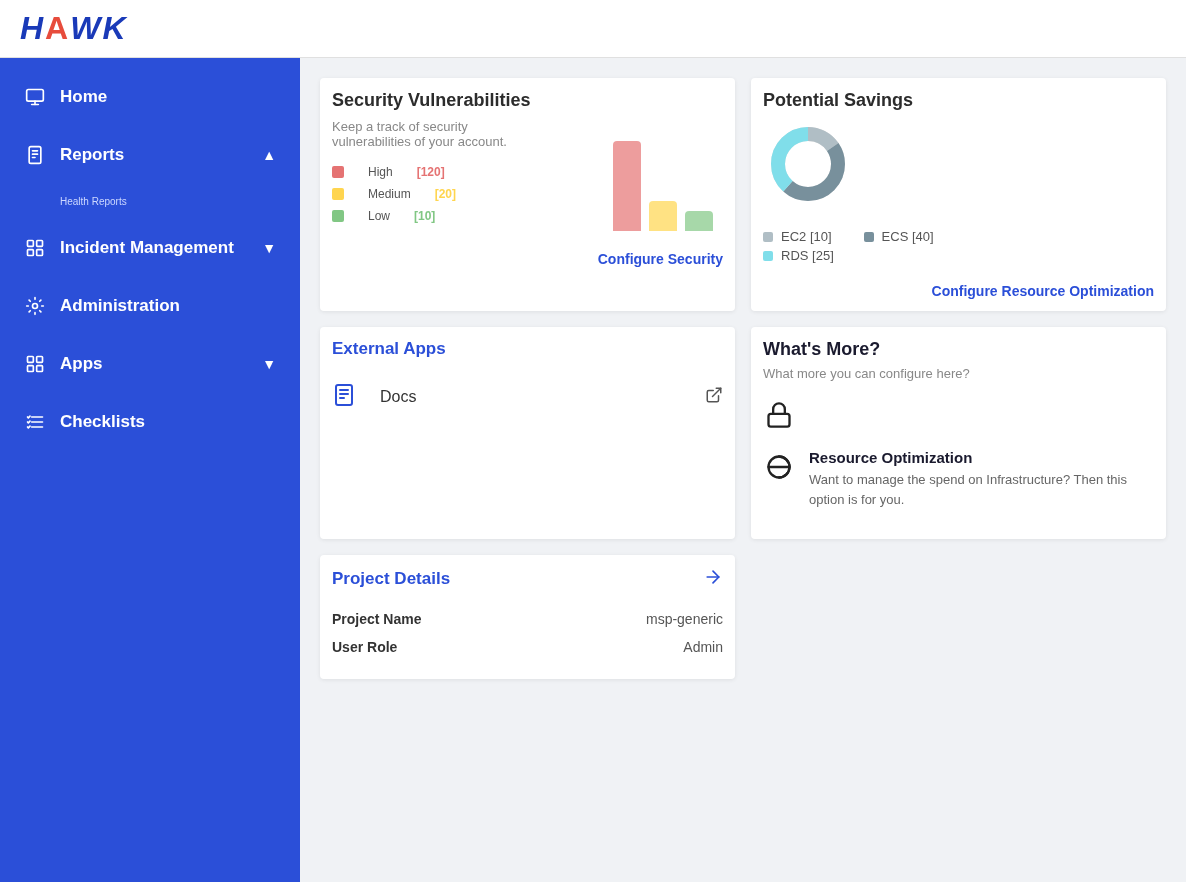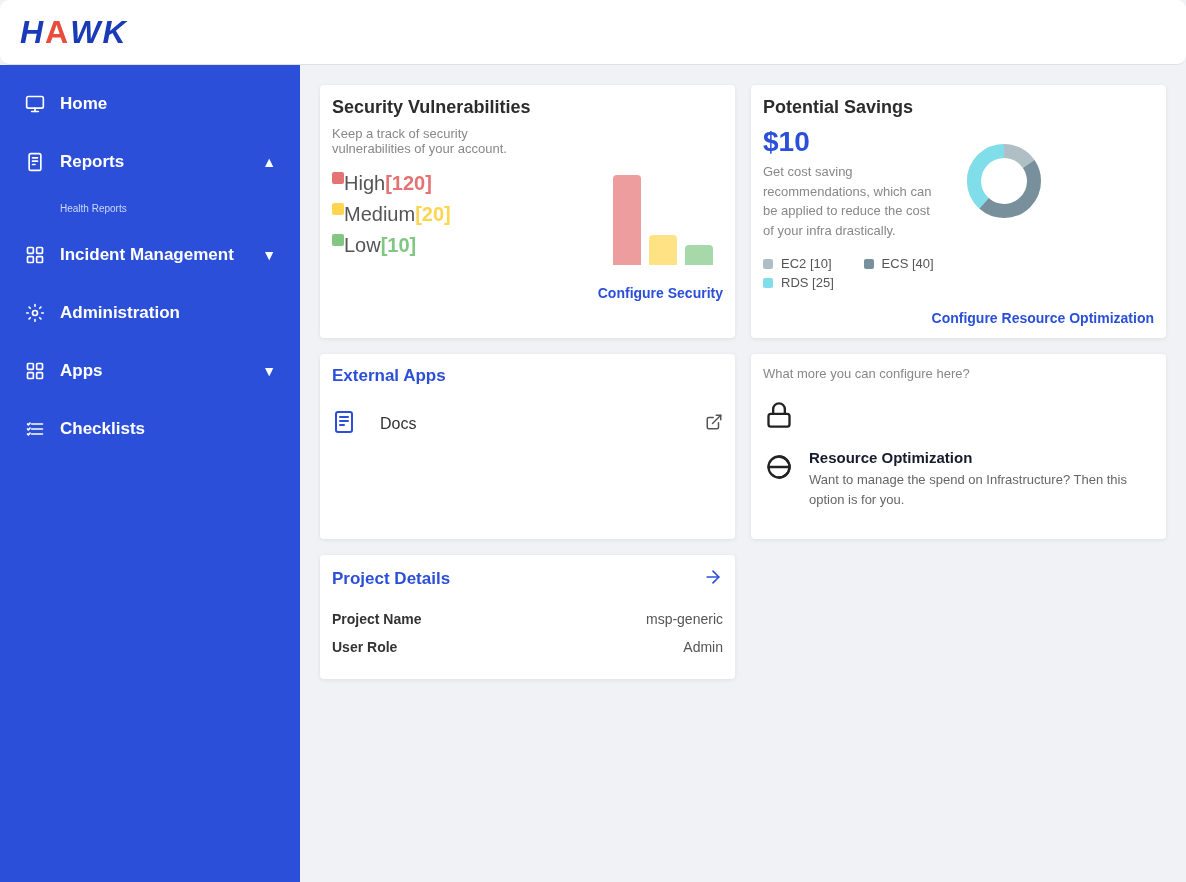--- a/index.html
+++ b/index.html
@@ -1,27 +1,26 @@
 <!DOCTYPE html>
 <html><head>
   <meta charset="utf-8">
   <style>
     * { box-sizing: border-box; margin: 0; padding: 0; }
     body { font-family: 'Segoe UI', Arial, sans-serif; background: #f0f2f5; display: flex; flex-direction: column; height: 882px; overflow: hidden; }
 
     
     .header {
       background: #fff;
-      height: 65px;
+      height: 58px;
       display: flex;
       align-items: center;
       padding: 0 20px;
       border-bottom: 1px solid #e0e0e0;
       z-index: 10;
-      border-radius: 9px;
     }
     .logo {
       font-size: 32px;
       font-weight: 900;
       color: #1a3ab8;
       letter-spacing: 2px;
       font-style: italic;
     }
     .logo-accent { color: #e74c3c; font-style: normal; }
 
@@ -107,24 +106,24 @@
       max-width: 200px;
     }
     .sec-vuln-content {
       display: flex;
       align-items: flex-end;
       gap: 16px;
     }
     .legend-area { flex: 1; }
     .legend-item {
       display: flex;
-      align-items: flex-start;
-      gap: 0;
+      align-items: center;
+      gap: 24px;
       margin-bottom: 8px;
-      font-size: 20px;
+      font-size: 12px;
       color: #555;
     }
     .legend-dot {
       width: 12px;
       height: 12px;
       border-radius: 2px;
       flex-shrink: 0;
     }
     .legend-count { font-weight: 700; }
     .bar-chart {
@@ -398,24 +397,20 @@
           <div class="bar" style="height:30px; background:#ffd54f;"></div>
           <div class="bar" style="height:20px; background:#81c784;"></div>
         </div>
       </div>
       <a class="card-link">Configure Security</a>
     </div>
 
     <div class="card">
       <div class="card-title">Potential Savings</div>
       <div class="savings-content">
-        <div>
-          <div class="savings-amount">$10</div>
-          <div class="savings-desc">Get cost saving recommendations, which can be applied to reduce the cost of your infra drastically.</div>
-        </div>
         <div class="donut-container">
           <svg width="90" height="90" viewBox="0 0 90 90">
 
             <circle cx="45" cy="45" r="30" fill="none" stroke="#e0e0e0" stroke-width="14"></circle>
 
             <circle cx="45" cy="45" r="30" fill="none" stroke="#b0bec5" stroke-width="14" stroke-dasharray="29 159.5" stroke-dashoffset="0" transform="rotate(-90 45 45)"></circle>
 
             <circle cx="45" cy="45" r="30" fill="none" stroke="#78909c" stroke-width="14" stroke-dasharray="87 101.5" stroke-dashoffset="-29" transform="rotate(-90 45 45)"></circle>
 
             <circle cx="45" cy="45" r="30" fill="none" stroke="#80deea" stroke-width="14" stroke-dasharray="72.5 116" stroke-dashoffset="-116" transform="rotate(-90 45 45)"></circle>
@@ -456,20 +451,21 @@
           <svg width="18" height="18" viewBox="0 0 24 24" fill="none" stroke="#555" stroke-width="2" stroke-linecap="round" stroke-linejoin="round">
             <path d="M18 13v6a2 2 0 0 1-2 2H5a2 2 0 0 1-2-2V8a2 2 0 0 1 2-2h6"></path>
               <polyline points="15 3 21 3 21 9"></polyline>
               <line x1="10" y1="14" x2="21" y2="3"></line>
           </svg>
         </span>
       </div>
     </div>
 
     <div class="card" style="grid-row: 2; grid-column: 2;">
+      <div class="whats-more-title">What's More?</div>
       <div class="whats-more-subtitle">What more you can configure here?</div>
 
       <div class="wm-item">
         <div class="wm-icon">
           <svg width="28" height="28" viewBox="0 0 24 24" fill="none" stroke="#222" stroke-width="2" stroke-linecap="round" stroke-linejoin="round">
             <rect x="3" y="11" width="18" height="11" rx="2"></rect>
               <path d="M7 11V7a5 5 0 0 1 10 0v4"></path>
           </svg>
         </div>
       </div>

